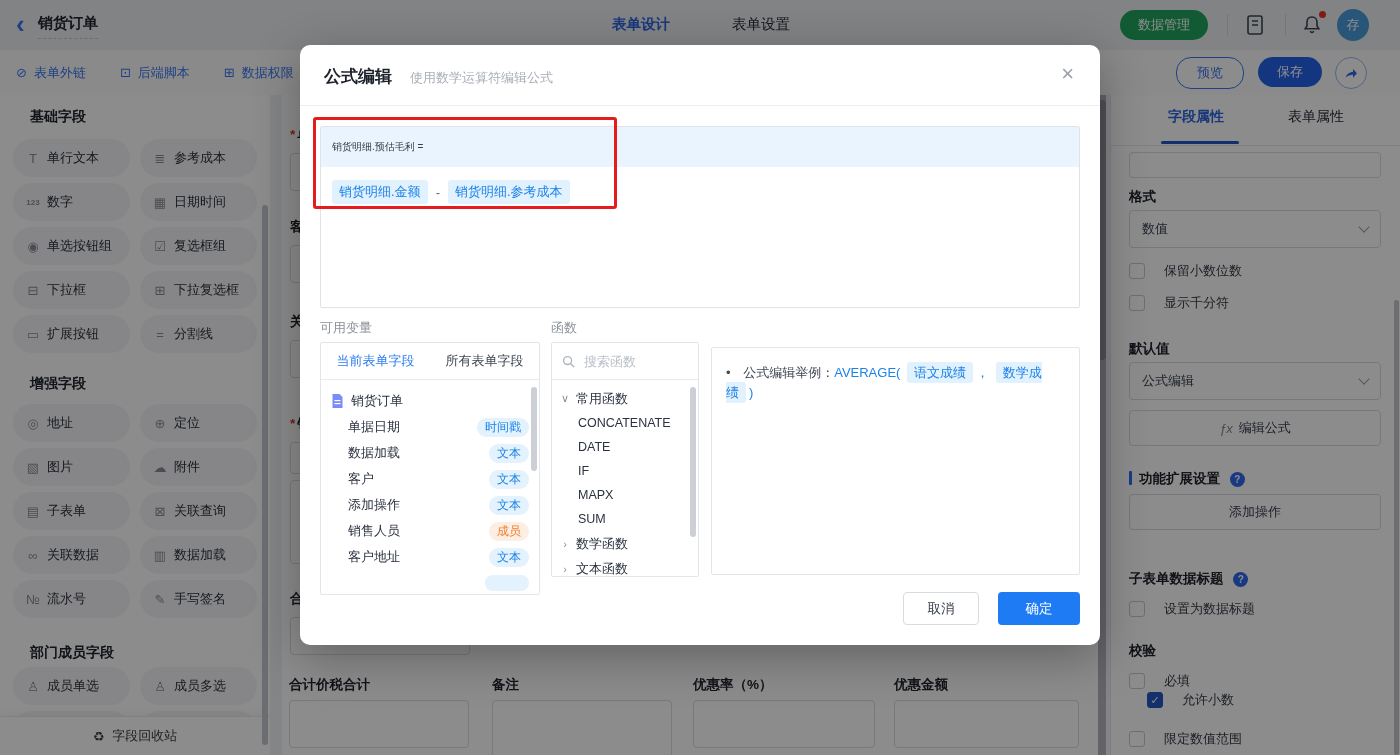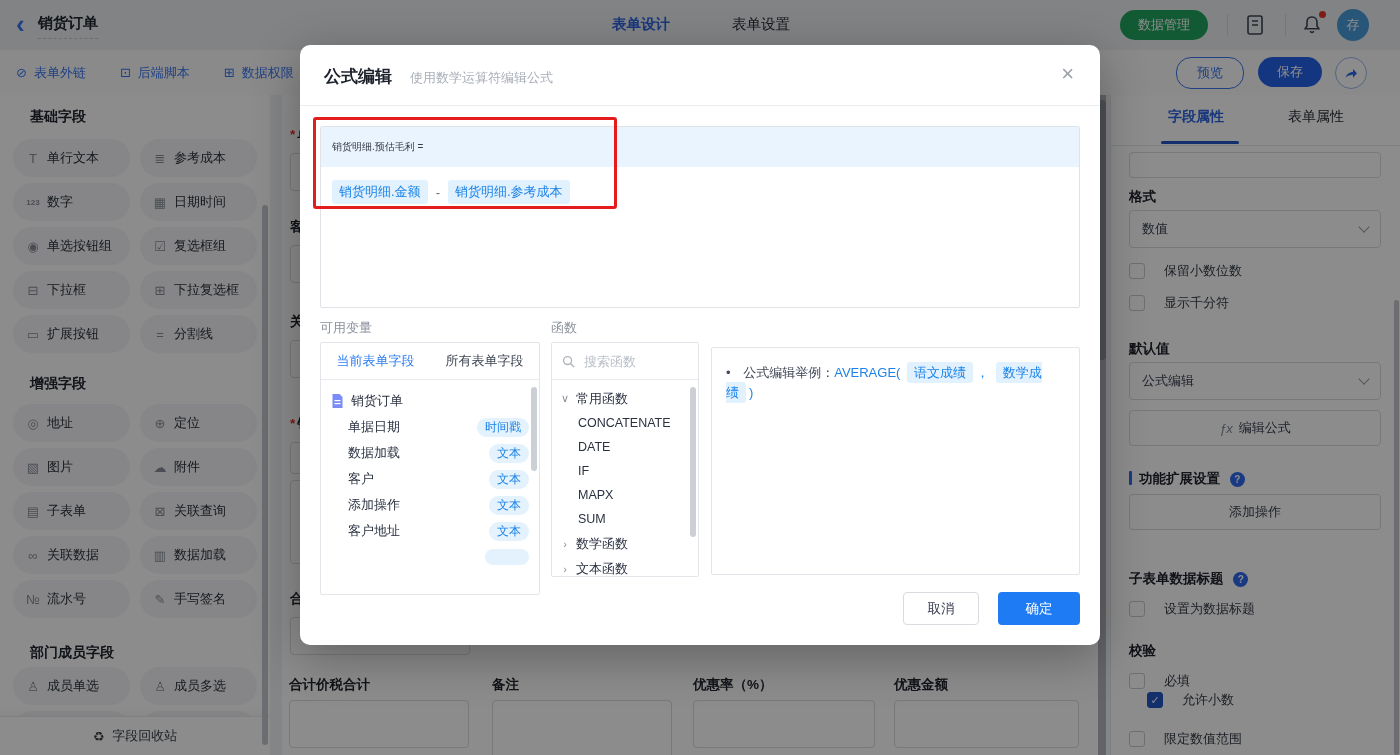--- a/index.html
+++ b/index.html
@@ -391,20 +391,24 @@
         </div>
       <div class="t-row">
           <span>客户</span>
           <span class="badge">文本</span>
         </div>
       <div class="t-row">
           <span>添加操作</span>
           <span class="badge">文本</span>
         </div>
       <div class="t-row">
+          <span>销售人员</span>
+          <span class="badge orange">成员</span>
+        </div>
+      <div class="t-row">
           <span>客户地址</span>
           <span class="badge">文本</span>
         </div>
       <div class="t-row">
           <span></span>
           <span class="badge" style="width:28px;height:14px;"></span>
         </div>
     </div>
     <div class="p-thumb" style="right:2px;top:44px;height:84px;"></div>
   </div>

